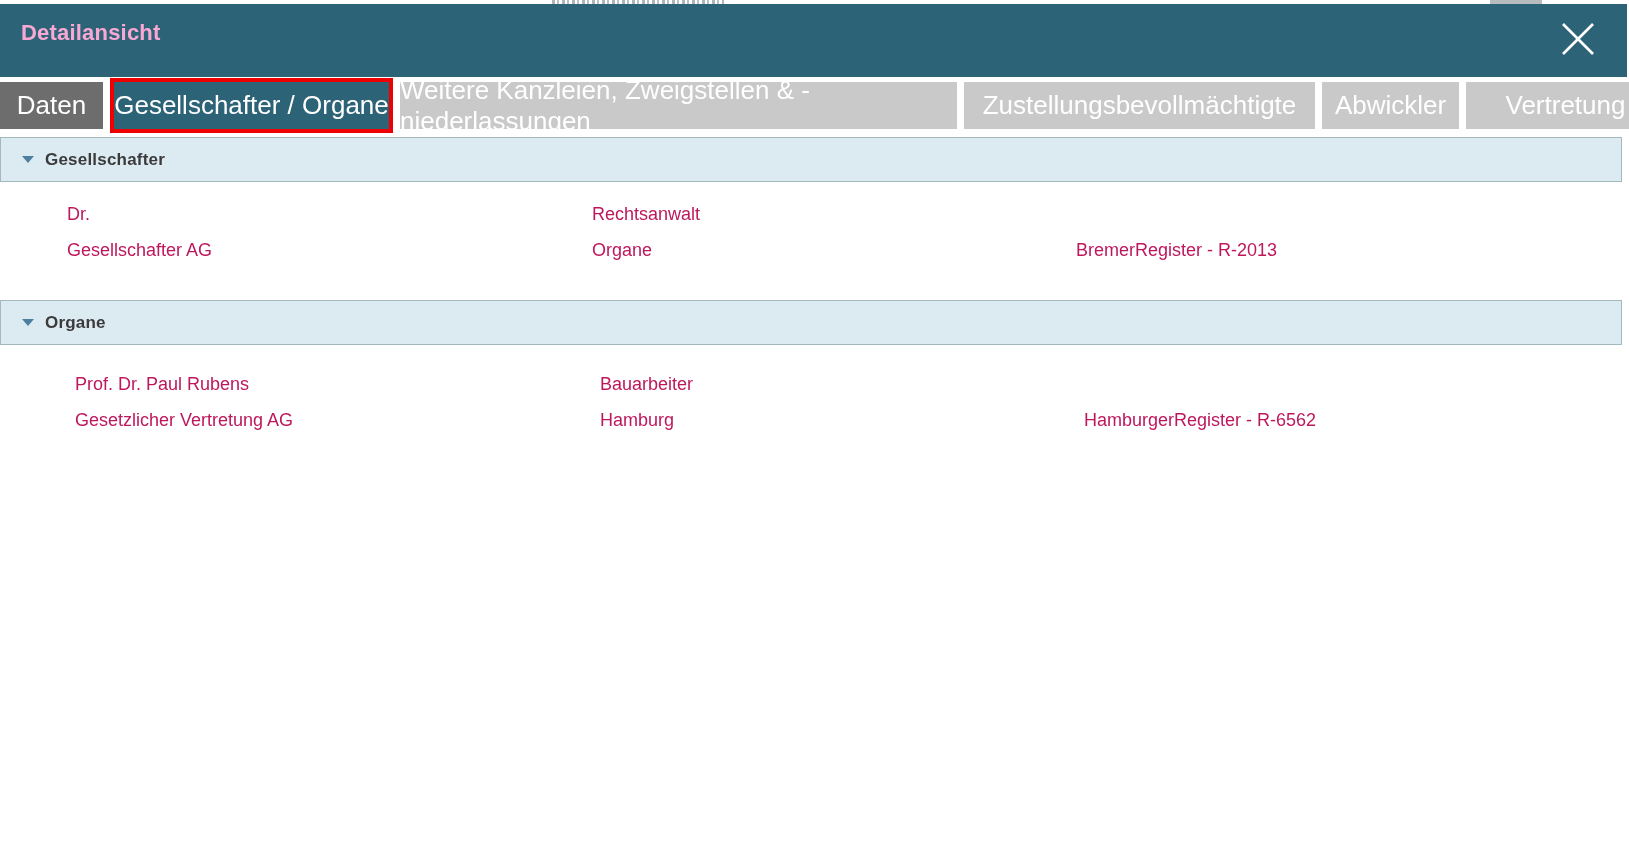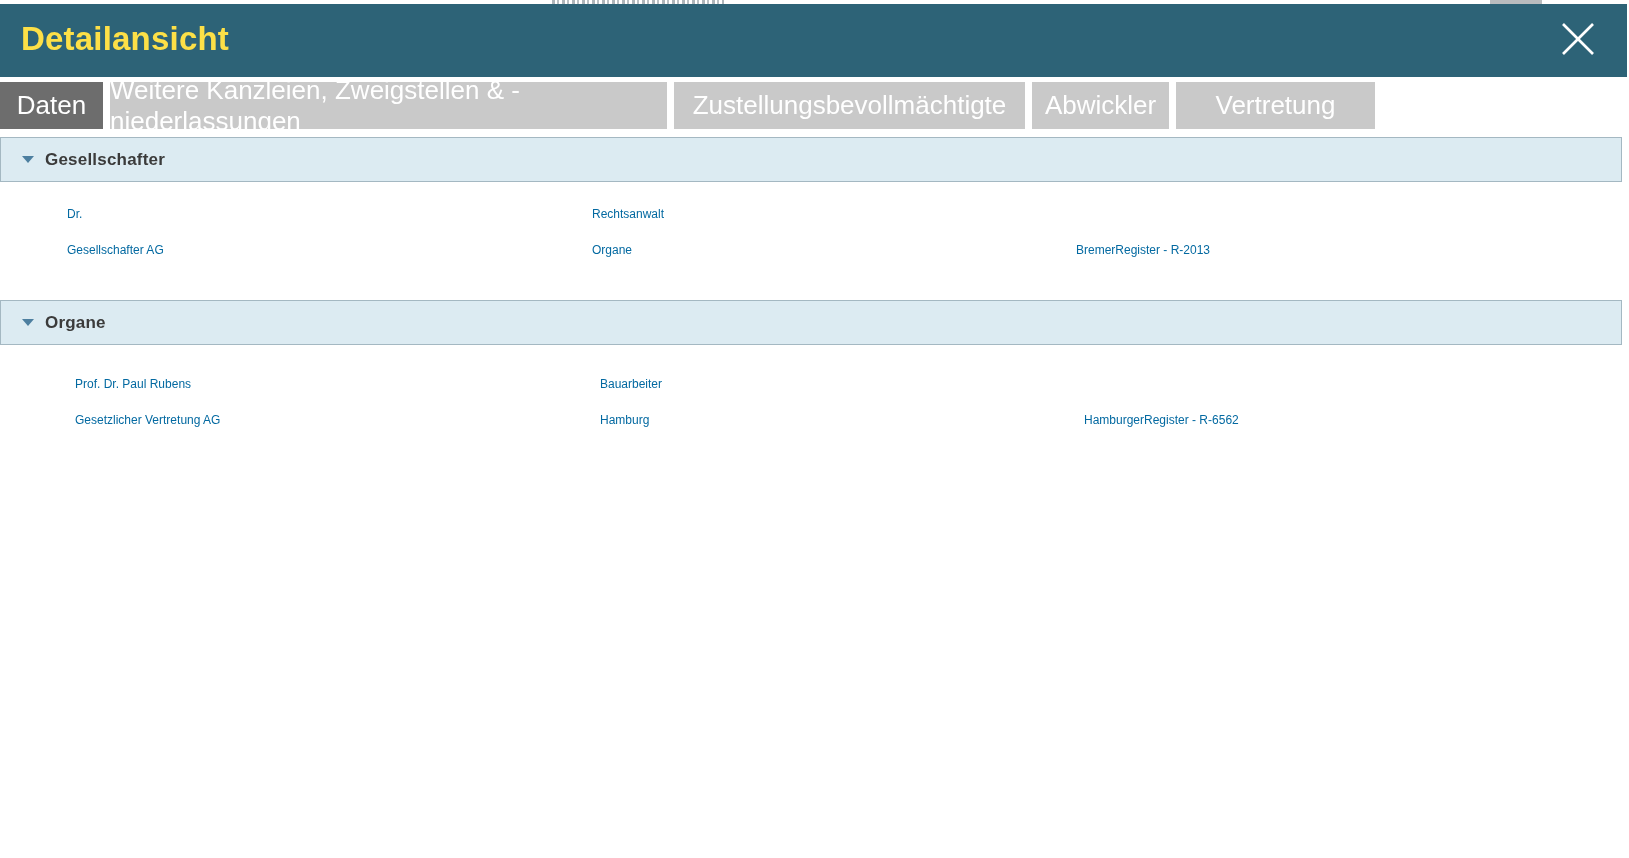--- a/index.html
+++ b/index.html
@@ -16,21 +16,21 @@
     opacity:.8;
   }
   .bg-gray-block{position:absolute;left:1490px;top:0;width:52px;height:6px;background:#b9bcbe;}
 
   
   .modal-header{
     position:absolute;left:0;top:4px;width:1627px;height:73px;background:#2d6377;
   }
   .modal-title{
     position:absolute;left:21px;top:16px;
-    color:#fde047;font-size:33px;font-weight:bold;letter-spacing:.2px;
+    color:#f9a8d4;font-size:22px;font-weight:bold;letter-spacing:.2px;
   }
   .close-btn{
     position:absolute;right:24px;top:10px;width:50px;height:52px;
     display:flex;align-items:center;justify-content:center;cursor:pointer;background:transparent;border:none;
   }
 
   
   .tab-bar{
     position:absolute;left:0;top:78px;width:1629px;height:55px;
     display:flex;align-items:center;
@@ -62,21 +62,21 @@
     border-left:6px solid transparent;border-right:6px solid transparent;
     border-top:7px solid #4d7fa0;
   }
   .section-title{
     margin-left:11px;font-size:17px;font-weight:bold;color:#3b3b3b;letter-spacing:.2px;
   }
 
   
   .rows{position:absolute;left:0;width:1622px;}
   .data-row{position:relative;height:36px;}
-  .cell{position:absolute;top:0;line-height:36px;font-size:12px;color:#0369a1;white-space:nowrap;}
+  .cell{position:absolute;top:0;line-height:36px;font-size:18px;color:#be185d;white-space:nowrap;}
   .c1{left:67px;}
   .c2{left:592px;}
   .c3{left:1076px;}
 
   .rows-1{top:196px;}
   .rows-2{top:366px;margin-left:8px;}
   .band-1{top:137px;}
   .band-2{top:292px;margin-top:8px;}
 </style>
 </head>
@@ -95,20 +95,23 @@
         <line x1="4" y1="4" x2="34" y2="34" stroke="#ffffff" stroke-width="2.6"></line>
         <line x1="34" y1="4" x2="4" y2="34" stroke="#ffffff" stroke-width="2.6"></line>
       </svg>
     </span>
   </button>
 </div>
 
 <div class="tab-bar">
   <div class="tab tab-dark">
     <span>Daten</span>
+  </div>
+  <div class="tab tab-active">
+    <span>Gesellschafter / Organe</span>
   </div>
   <div class="tab tab-light tab-weitere">
     <span>Weitere Kanzleien, Zweigstellen &amp; -niederlassungen</span>
   </div>
   <div class="tab tab-light tab-zustellung">
     <span>Zustellungsbevollmächtigte</span>
   </div>
   <div class="tab tab-light tab-abwickler">
     <span>Abwickler</span>
   </div>

